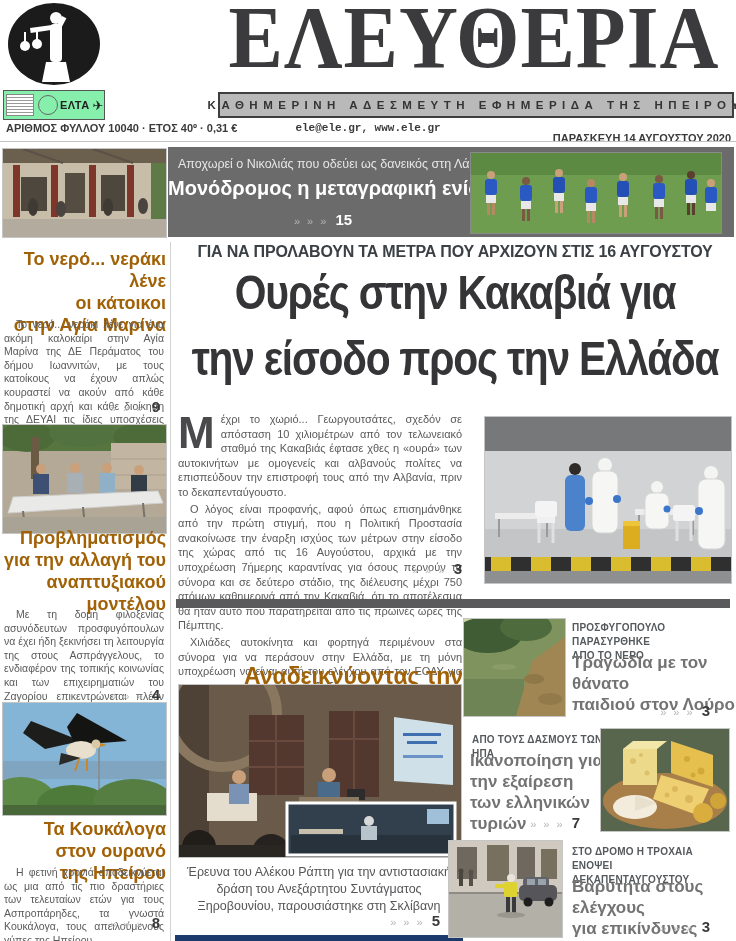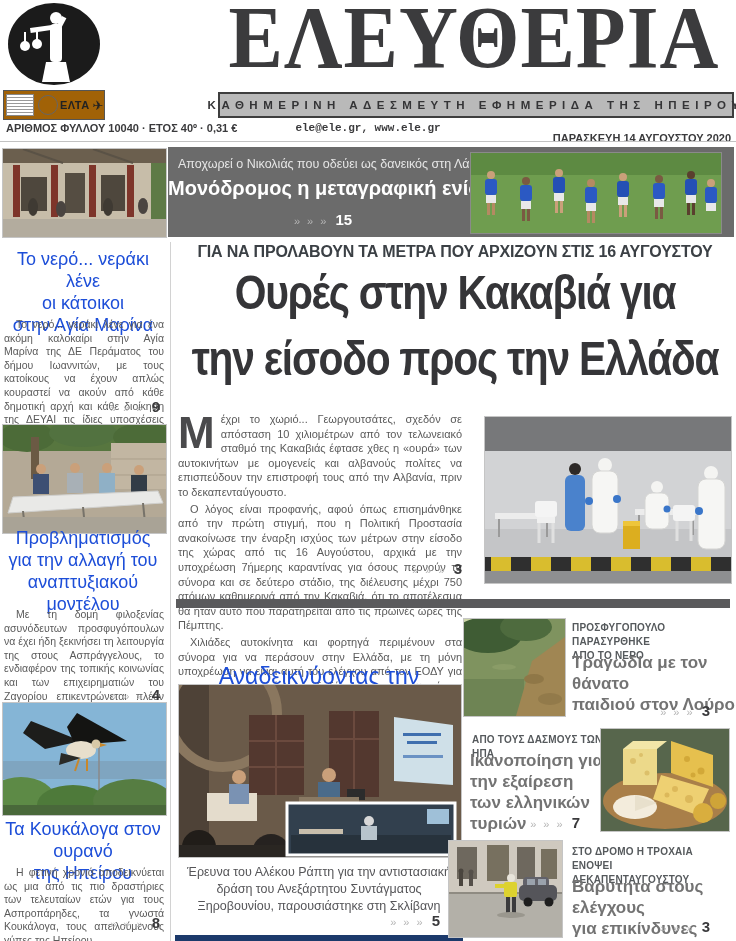--- a/index.html
+++ b/index.html
@@ -14,21 +14,21 @@
   .subtitle-bar{left:218px;top:92px;width:512px;height:22px;background:#b9b9b9;
     border:2px solid #3e3e3e;display:flex;align-items:center;justify-content:center;}
   .subtitle-bar span{font-size:11.5px;font-weight:bold;letter-spacing:5.5px;color:#343436;white-space:nowrap;}
   .info-row{left:0;top:120px;width:736px;height:18px;font-size:11px;font-weight:bold;color:#3a3a3c;}
   .info-left{position:absolute;left:6px;top:2px;}
   .info-center{position:absolute;left:0;top:2px;width:736px;text-align:center;font-weight:bold;font-family:Liberation Mono, monospace;}
   .info-right{position:absolute;right:5px;top:12px;}
   .header-rule{left:0;top:141px;width:736px;height:1px;background:#c2c2c2;}
   .logo-wrap{left:6px;top:2px;width:96px;height:84px;}
   .stamp{left:3px;top:90px;width:100px;height:28px;border:1px solid #555;display:flex;align-items:center;
-    background:#a16207;}
+    background:#86efac;}
   .stamp .lines{width:26px;height:20px;margin:0 2px;border:1px solid #888;
     background:repeating-linear-gradient(#fff 0 2px,#999 2px 3px);}
   .stamp .ring{width:18px;height:18px;border:1.5px solid #666;border-radius:50%;margin:0 2px;}
   .stamp .elta{font-size:11px;font-weight:bold;color:#222;letter-spacing:.5px;}
   .stamp .bird{font-size:13px;color:#222;margin-left:3px;}
   
   .photo{border:1px solid #c5c5c5;background:#eee;overflow:hidden;}
   .photo svg{display:block;}
   
   .topbox{left:168px;top:147px;width:566px;height:90px;background:#6b6b6b;}
@@ -52,21 +52,21 @@
   .lead-body{left:178px;top:412px;width:284px;font-size:11px;line-height:14.6px;color:#5a5a5a;
     text-align:justify;}
   .lead-body p{margin:0 0 2px 0;}
   .lead-body p.ind{text-indent:12px;}
   .dropcap{float:left;font-size:44px;line-height:38px;font-weight:bold;color:#4a4a4c;
     margin:2px 6px 0 0;}
   .lead-marker{left:178px;top:560px;width:284px;text-align:right;}
   .divider-bar{left:176px;top:599px;width:554px;height:9px;background:#5a5a5c;}
   
   .vrule{left:170px;top:242px;width:1px;height:699px;background:#d2d2d2;}
-  .col-title{text-align:center;font-weight:normal;color:#1d4ed8;}
+  .col-title{text-align:right;font-weight:bold;color:#a16207;}
   .lt1{left:0;top:248px;width:166px;font-size:18px;line-height:22px;}
   .lt2{left:0;top:527px;width:166px;font-size:18px;line-height:22px;}
   .lt3{left:0;top:818px;width:166px;font-size:18px;line-height:22px;}
   .col-body{font-size:10.5px;line-height:13.6px;color:#5a5a5a;text-align:justify;text-indent:12px;}
   .lb1{left:4px;top:318px;width:160px;}
   .lb2{left:4px;top:608px;width:160px;}
   .lb3{left:4px;top:866px;width:160px;}
   .lm1{left:4px;top:398px;width:156px;text-align:right;}
   .lm2{left:4px;top:686px;width:156px;text-align:right;}
   .lm3{left:4px;top:914px;width:156px;text-align:right;}

